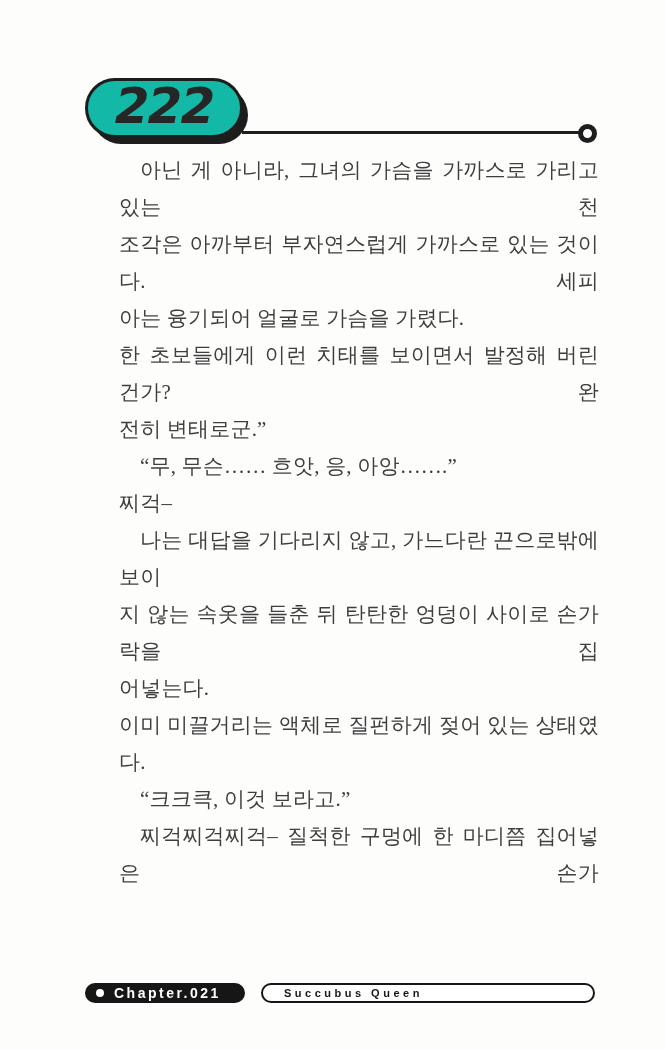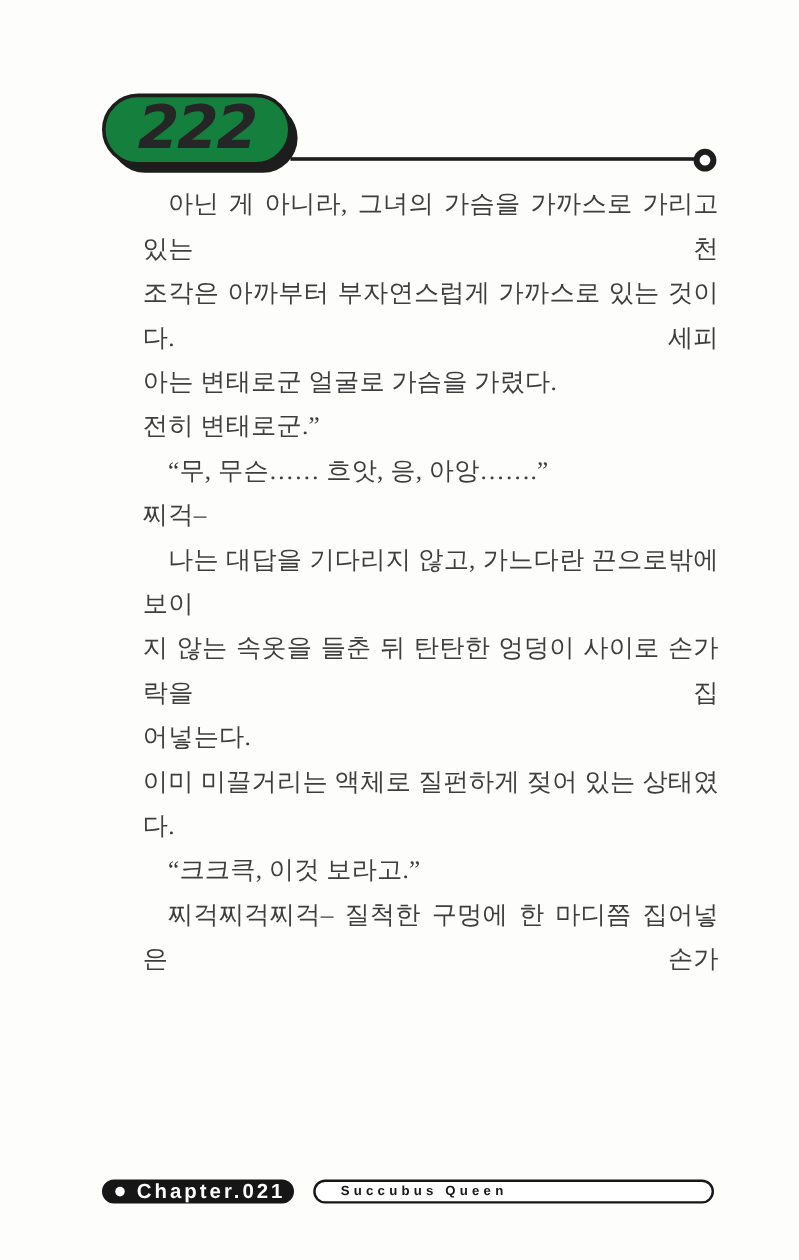--- a/index.html
+++ b/index.html
@@ -12,21 +12,21 @@
   }
   .page {
     position: absolute; inset: 0;
     background: #fdfdfc;
   }
 
   
   .page-number-badge {
     position: absolute; left: 85px; top: 78px;
     width: 152px; height: 54px;
-    background: #15803d;
+    background: #14b8a6;
     border: 3px solid #1d1d1d;
     border-radius: 31px;
     box-shadow: 6px 7px 0 -1px #1d1d1d;
     display: flex; align-items: center; justify-content: center;
   }
   .page-number-badge span {
     font-family: "DejaVu Sans", sans-serif;
     font-weight: bold; font-style: italic;
     font-size: 50px; line-height: 1;
     letter-spacing: -2px;
@@ -75,21 +75,21 @@
   }
   .dot-icon {
     width: 8px; height: 8px;
     background: #ffffff; border-radius: 50%;
     flex: 0 0 auto;
   }
   .chapter-label {
     margin-left: 10px;
     font-family: "Liberation Sans", "DejaVu Sans", sans-serif;
     font-weight: bold;
-    font-size: 17px;
+    font-size: 14px;
     letter-spacing: 2.5px;
     color: #ffffff;
     white-space: nowrap;
   }
   .title-badge {
     position: absolute; left: 261px; top: 983px;
     width: 334px; height: 20px;
     background: #ffffff;
     border: 2px solid #161616;
     border-radius: 11px;
@@ -116,23 +116,24 @@
       <span>222</span>
     </div>
     <div class="header-rule"></div>
     <div class="header-ring"></div>
   </div>
 
   <div class="body-text">
       <div class="para">
         <div class="line fill first">아닌 게 아니라, 그녀의 가슴을 가까스로 가리고 있는 천</div>
         <div class="line fill">조각은 아까부터 부자연스럽게 가까스로 있는 것이다. 세피</div>
-        <div class="line">아는 변태로군 얼굴로 가슴을 가렸다.</div>
+        <div class="line">아는 융기되어 얼굴로 가슴을 가렸다.</div>
       </div>
       <div class="para">
+        <div class="line fill">한 초보들에게 이런 치태를 보이면서 발정해 버린 건가? 완</div>
         <div class="line">전히 변태로군.”</div>
       </div>
       <div class="para">
         <div class="line first">“무, 무슨…… 흐앗, 응, 아앙…….”</div>
       </div>
       <div class="para">
         <div class="line">찌걱–</div>
       </div>
       <div class="para">
         <div class="line fill first">나는 대답을 기다리지 않고, 가느다란 끈으로밖에 보이</div>

